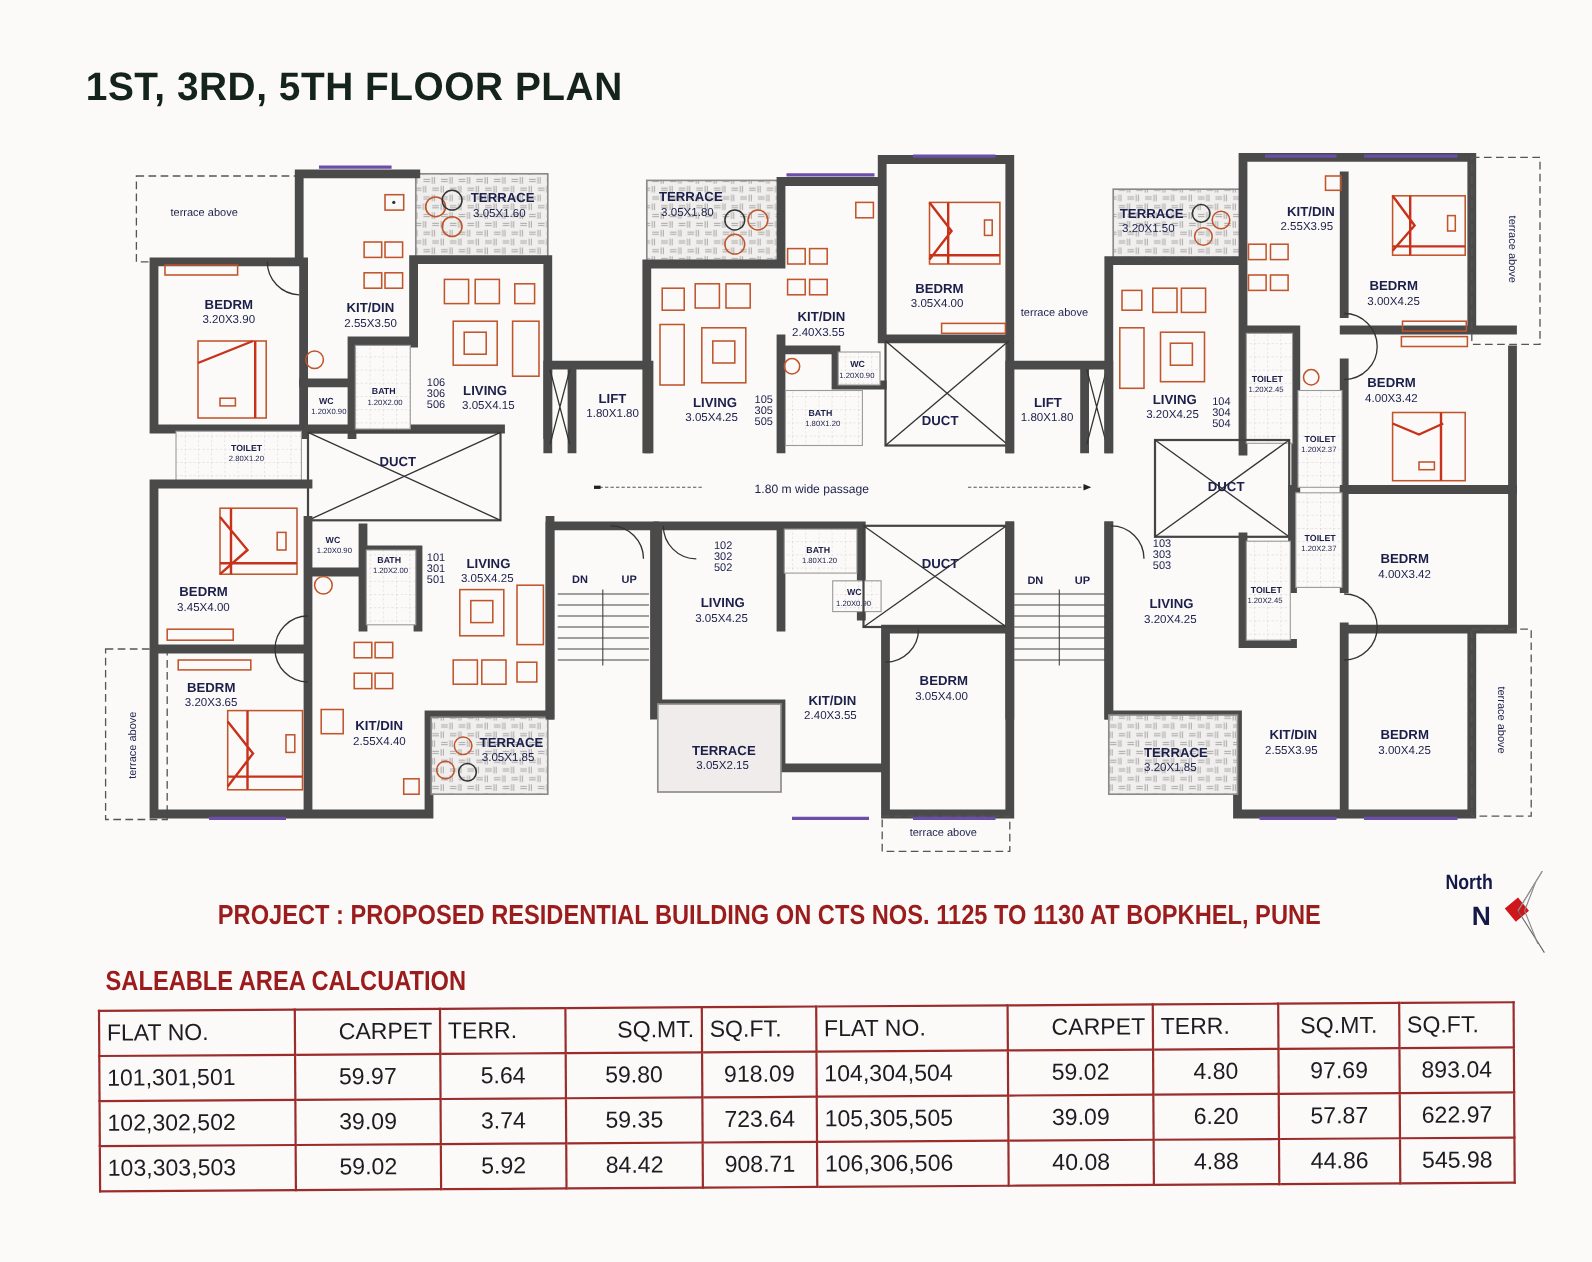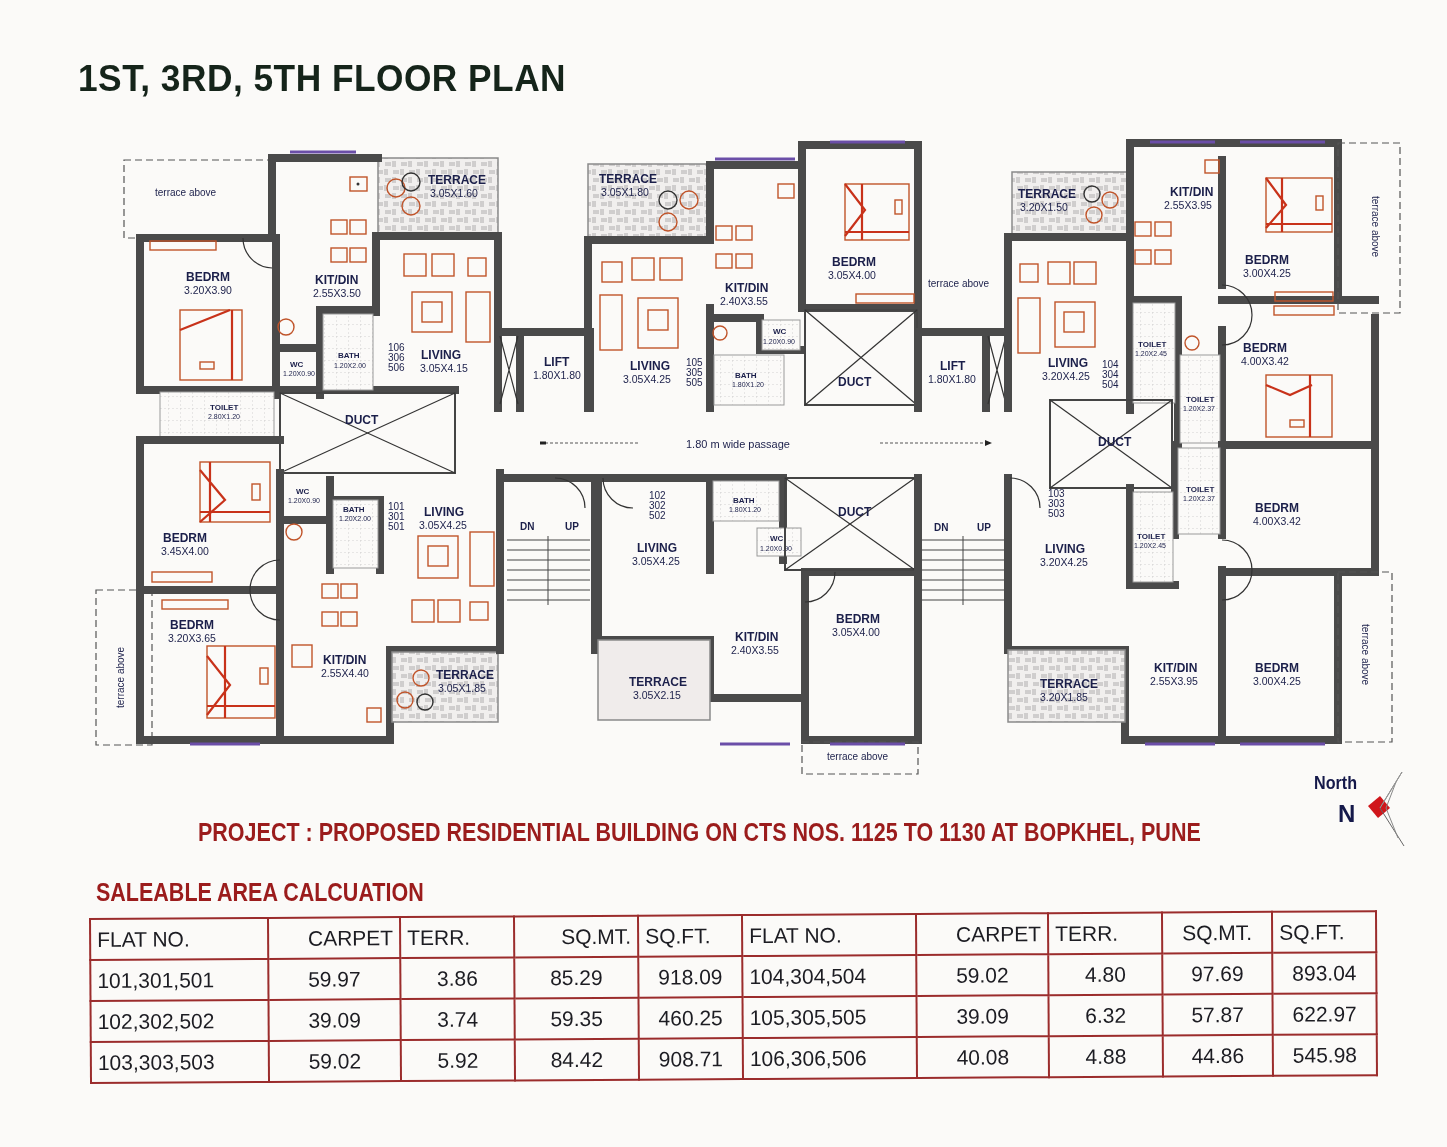--- a/index.html
+++ b/index.html
@@ -30,21 +30,21 @@
   .duct-line { stroke: #333; stroke-width: 1.2; }
   .door { fill: none; stroke: #333; stroke-width: 1.2; }
   .window { stroke: #6b4ea8; stroke-width: 3; }
   .stair { stroke: #444; stroke-width: 1; }
 
   .project-line {
     position: absolute; left: 198px; top: 818px;
     font-size: 25px; font-weight: bold; color: #9b1c1c;
     transform: scaleX(0.86); transform-origin: left; white-space: nowrap;
   }
-  .compass { position: absolute; left: 1310px; top: 768px; width: 100px; height: 80px; }
+  .compass { position: absolute; left: 1310px; top: 788px; width: 100px; height: 80px; }
   .compass .north { position: absolute; left: 4px; top: 4px; font-size: 19px; font-weight: bold; color: #15194a; transform: scaleX(0.85); transform-origin: left; }
   .compass .n { position: absolute; left: 28px; top: 32px; font-size: 24px; font-weight: bold; color: #15194a; }
 
   .area-title {
     position: absolute; left: 96px; top: 878px;
     font-size: 25px; font-weight: bold; color: #9b1c1c;
     transform: scaleX(0.86); transform-origin: left; white-space: nowrap;
   }
   .area-table {
     position: absolute; left: 89px; top: 918px;
@@ -519,38 +519,38 @@
     <td class="l hdr" style="width:90px">SQ.FT.</td>
     <td class="l hdr" style="width:160px">FLAT NO.</td>
     <td class="c hdr" style="width:118px;text-align:right">CARPET</td>
     <td class="l hdr" style="width:100px">TERR.</td>
     <td class="c hdr" style="width:96px">SQ.MT.</td>
     <td class="l hdr" style="width:90px">SQ.FT.</td>
   </tr>
   <tr>
     <td class="l">101,301,501</td>
     <td class="c">59.97</td>
-    <td class="c">3.86</td>
-    <td class="c">85.29</td>
+    <td class="c">5.64</td>
+    <td class="c">59.80</td>
     <td class="c">918.09</td>
     <td class="l">104,304,504</td>
     <td class="c">59.02</td>
     <td class="c">4.80</td>
     <td class="c">97.69</td>
     <td class="c">893.04</td>
   </tr>
   <tr>
     <td class="l">102,302,502</td>
     <td class="c">39.09</td>
     <td class="c">3.74</td>
     <td class="c">59.35</td>
-    <td class="c">460.25</td>
+    <td class="c">723.64</td>
     <td class="l">105,305,505</td>
     <td class="c">39.09</td>
-    <td class="c">6.32</td>
+    <td class="c">6.20</td>
     <td class="c">57.87</td>
     <td class="c">622.97</td>
   </tr>
   <tr>
     <td class="l">103,303,503</td>
     <td class="c">59.02</td>
     <td class="c">5.92</td>
     <td class="c">84.42</td>
     <td class="c">908.71</td>
     <td class="l">106,306,506</td>

